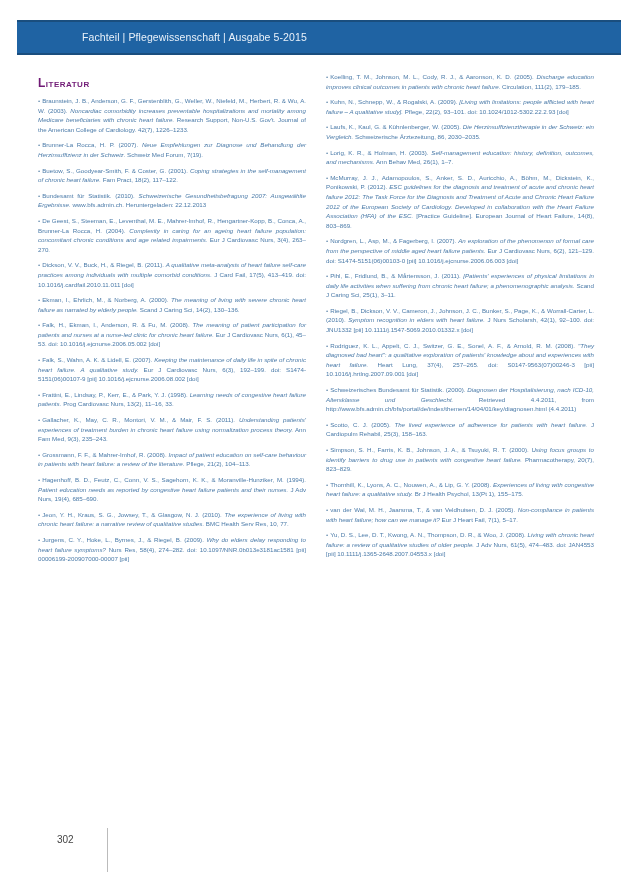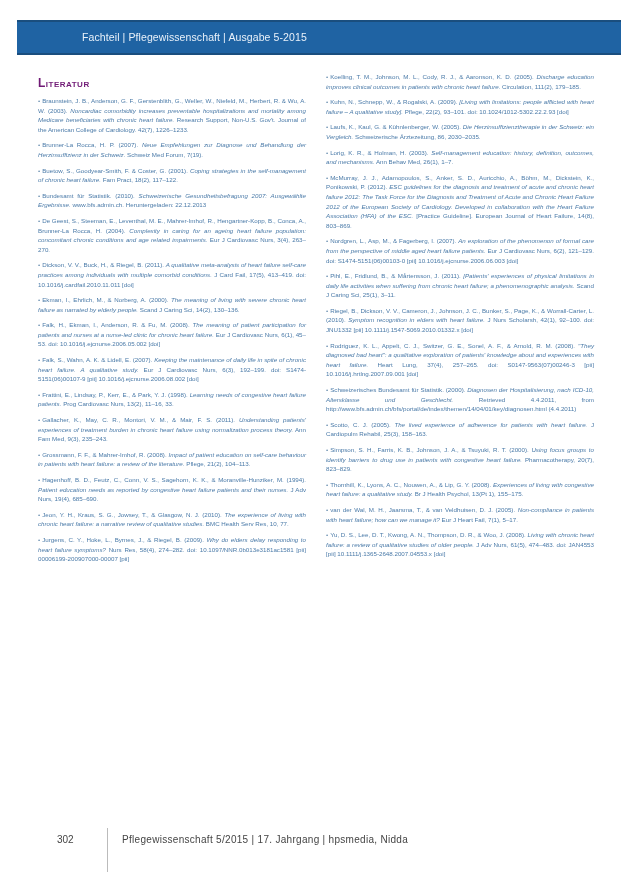--- a/index.html
+++ b/index.html
@@ -64,14 +64,13 @@
     <p class="ref"><span class="bullet">•</span><span>Scotto, C. J. (2005).</span> <span class="title">The lived experience of adherence for patients with heart failure.</span> <span>J Cardiopulm Rehabil, 25(3), 158–163.</span></p>
     <p class="ref"><span class="bullet">•</span><span>Simpson, S. H., Farris, K. B., Johnson, J. A., &amp; Tsuyuki, R. T. (2000).</span> <span class="title">Using focus groups to identify barriers to drug use in patients with congestive heart failure.</span> <span>Pharmacotherapy, 20(7), 823–829.</span></p>
     <p class="ref"><span class="bullet">•</span><span>Thornhill, K., Lyons, A. C., Nouwen, A., &amp; Lip, G. Y. (2008).</span> <span class="title">Experiences of living with congestive heart failure: a qualitative study.</span> <span>Br J Health Psychol, 13(Pt 1), 155–175.</span></p>
     <p class="ref"><span class="bullet">•</span><span>van der Wal, M. H., Jaarsma, T., &amp; van Veldhuisen, D. J. (2005).</span> <span class="title">Non-compliance in patients with heart failure; how can we manage it?</span> <span>Eur J Heart Fail, 7(1), 5–17.</span></p>
     <p class="ref"><span class="bullet">•</span><span>Yu, D. S., Lee, D. T., Kwong, A. N., Thompson, D. R., &amp; Woo, J. (2008).</span> <span class="title">Living with chronic heart failure: a review of qualitative studies of older people.</span> <span>J Adv Nurs, 61(5), 474–483. doi: JAN4553 [pii] 10.1111/j.1365-2648.2007.04553.x [doi]</span></p>
   </div>
 
 <div class="footer">
   <span class="page-num">302</span>
   <span class="footer-divider"></span>
-  <span class="footer-text">Pflegewissenschaft 5/2015 | 17. Jahrgang | hpsmedia, Nidda</span>
 </div>
 
 </body></html>

